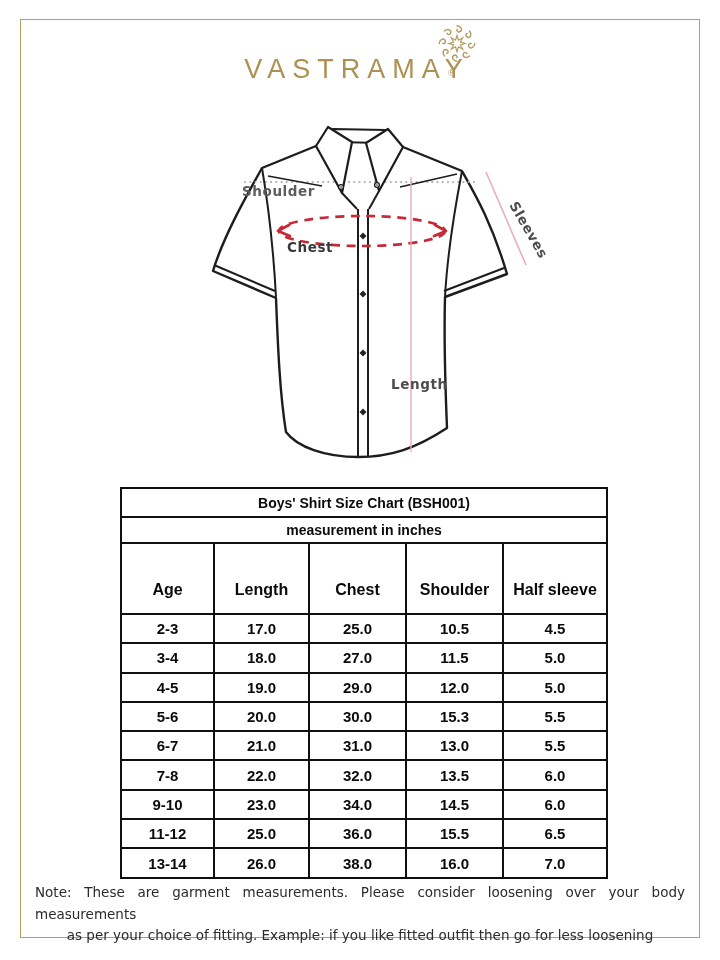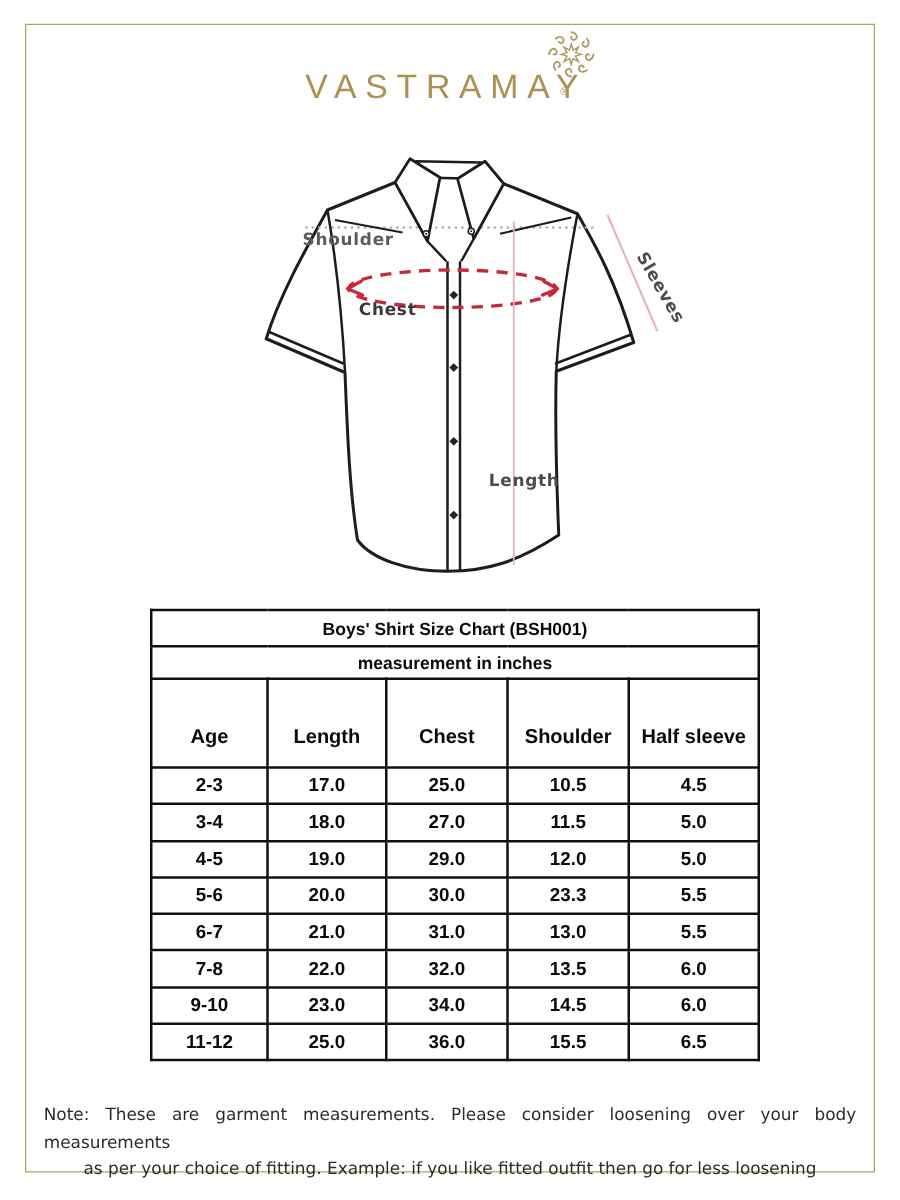--- a/index.html
+++ b/index.html
@@ -146,21 +146,21 @@
           <td>4-5</td>
           <td>19.0</td>
           <td>29.0</td>
           <td>12.0</td>
           <td>5.0</td>
         </tr>
         <tr>
           <td>5-6</td>
           <td>20.0</td>
           <td>30.0</td>
-          <td>23.3</td>
+          <td>15.3</td>
           <td>5.5</td>
         </tr>
         <tr>
           <td>6-7</td>
           <td>21.0</td>
           <td>31.0</td>
           <td>13.0</td>
           <td>5.5</td>
         </tr>
         <tr>
@@ -177,20 +177,27 @@
           <td>14.5</td>
           <td>6.0</td>
         </tr>
         <tr>
           <td>11-12</td>
           <td>25.0</td>
           <td>36.0</td>
           <td>15.5</td>
           <td>6.5</td>
         </tr>
+        <tr>
+          <td>13-14</td>
+          <td>26.0</td>
+          <td>38.0</td>
+          <td>16.0</td>
+          <td>7.0</td>
+        </tr>
       </tbody>
   </table>
 
   <div class="note">
     <div class="l1">Note: These are garment measurements. Please consider loosening over your body measurements</div>
     <div class="l2">as per your choice of fitting. Example: if you like fitted outfit then go for less loosening</div>
   </div>
 
 </div>
 

